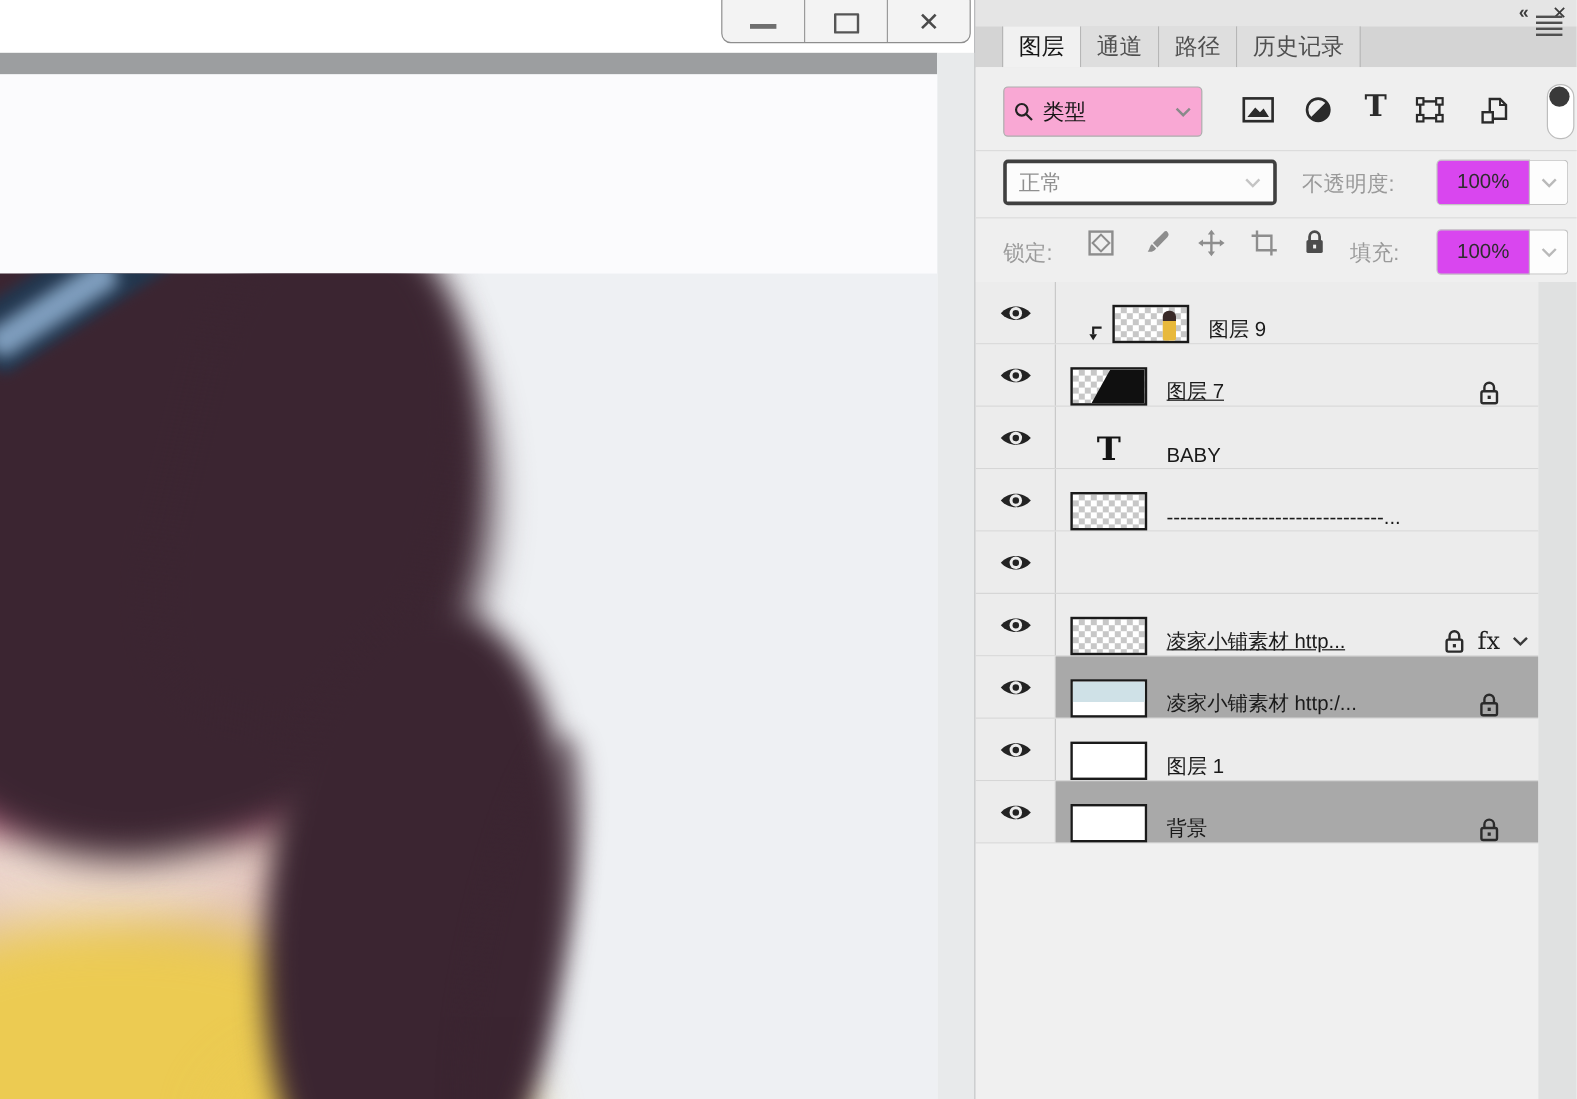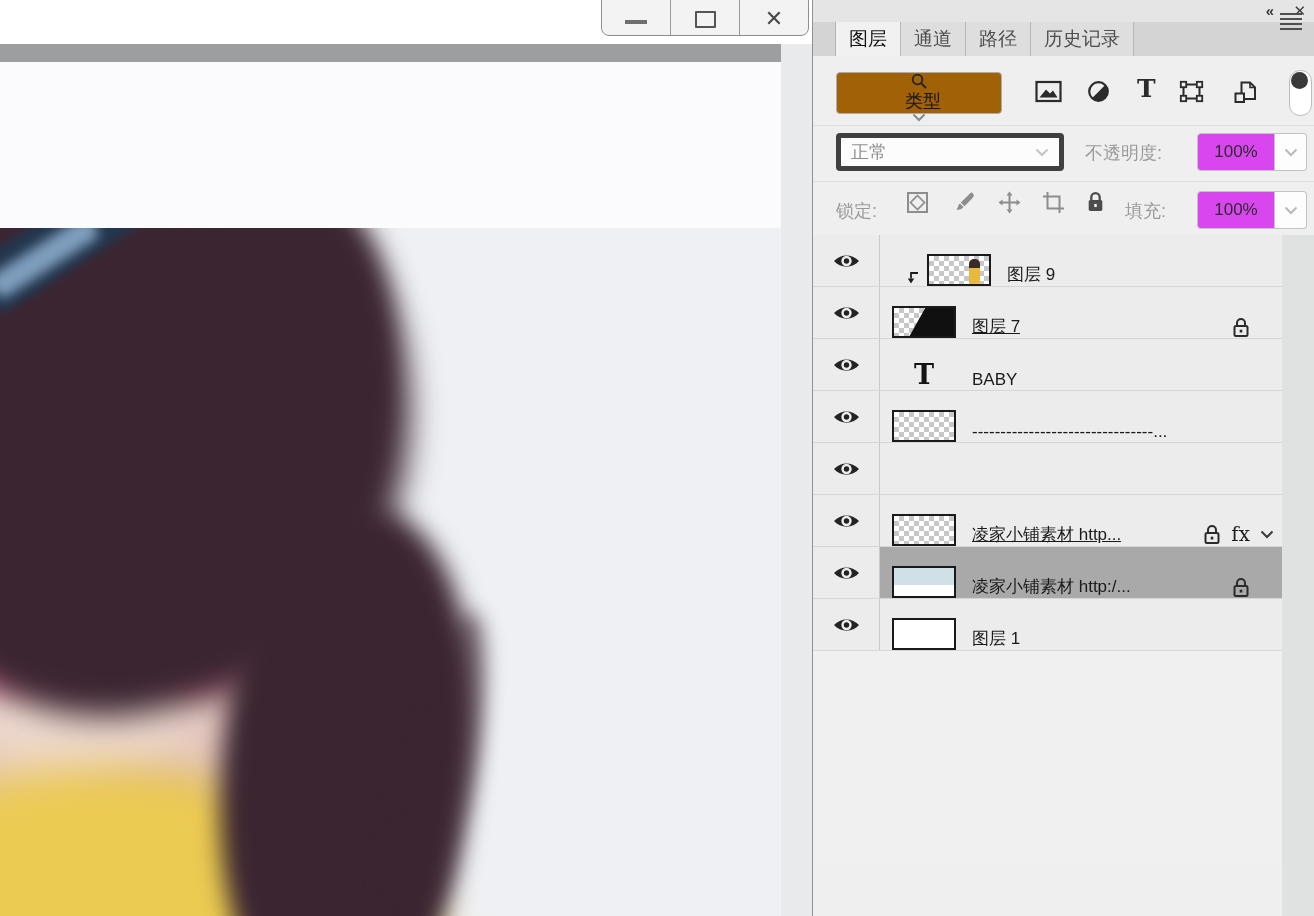--- a/index.html
+++ b/index.html
@@ -48,30 +48,30 @@
   .tabbar{position:absolute;left:0;top:22px;width:100%;height:34px;background:#d4d4d4;display:flex;align-items:stretch;padding-left:22px;box-sizing:border-box;}
   .tab{display:flex;align-items:center;justify-content:center;font-size:19px;color:#4f4f4f;background:#dedede;border-right:1px solid #b6b6b6;padding:0 13px;cursor:default;white-space:nowrap;}
   .tab:first-child{border-left:1px solid #b6b6b6;}
   .tab.active{background:#f1f1f1;color:#151515;}
   .burger{position:absolute;right:12px;top:13px;width:22px;cursor:default;}
   .burger i{display:block;height:2px;background:#4f4f4f;margin-bottom:3px;}
 
   .controls{position:absolute;left:0;top:56px;width:100%;height:179px;background:#efefef;}
   .ctl-sep{position:absolute;left:0;width:100%;height:1px;background:#dcdcdc;}
 
-  .kind-select{position:absolute;left:23px;top:16px;width:166px;height:42px;background:#a16207;border:1px solid #adadad;border-radius:4px;display:flex;align-items:center;padding:0 8px;box-sizing:border-box;cursor:default;flex-direction:column;}
+  .kind-select{position:absolute;left:23px;top:16px;width:166px;height:42px;background:#f9a8d4;border:1px solid #adadad;border-radius:4px;display:flex;align-items:center;padding:0 8px;box-sizing:border-box;cursor:default;}
   .kind-select .lbl{font-size:18px;color:#161616;margin-left:8px;flex:1;}
   .fi{position:absolute;top:24px;color:#2b2b2b;cursor:default;}
   .fi .t-glyph{font-family:"DejaVu Serif","Liberation Serif",serif;font-weight:bold;font-size:25px;line-height:22px;}
   .filter-toggle{position:absolute;left:476px;top:14px;width:21px;height:44px;background:#fff;border:1px solid #bdbdbd;border-radius:11px;cursor:default;}
   .filter-toggle i{position:absolute;left:1px;top:1px;width:17px;height:17px;border-radius:50%;background:#3a3a3a;}
 
   .row2{position:absolute;left:0;top:69px;width:100%;height:56px;}
   .row3{position:absolute;left:0;top:125px;width:100%;height:54px;}
-  .mode-select{position:absolute;left:23px;top:8px;width:228px;height:38px;background:#fcfcfc;border:5px solid #404040;border-radius:4px;display:flex;align-items:center;padding:0 10px;box-sizing:border-box;color:#8f8f8f;font-size:18px;cursor:default;}
+  .mode-select{position:absolute;left:23px;top:8px;width:228px;height:38px;background:#fcfcfc;border:3px solid #404040;border-radius:4px;display:flex;align-items:center;padding:0 10px;box-sizing:border-box;color:#8f8f8f;font-size:18px;cursor:default;}
   .mode-select .chev{margin-left:auto;color:#c0c0c0;}
   .gray-label{position:absolute;font-size:18px;color:#9a9a9a;}
   .val-group{position:absolute;left:384px;display:flex;height:38px;cursor:default;}
   .val-box{width:76px;background:#d946ef;border:1px solid #c3c3c3;border-radius:4px 0 0 4px;display:flex;align-items:center;justify-content:center;font-size:17px;color:#2d2d2d;}
   .val-chev{width:31px;border:1px solid #c3c3c3;border-left:none;border-radius:0 4px 4px 0;background:#fdfdfd;display:flex;align-items:center;justify-content:center;color:#b9b9b9;}
   .lk{position:absolute;top:10px;color:#8d8d8d;cursor:default;}
   .lk.dark{color:#4c4c4c;}
 
   .layers{position:absolute;left:0;top:235px;width:469px;}
   .layer-row{display:flex;height:51px;border-bottom:1px solid #d6d6d6;background:#ececec;}
@@ -408,16 +408,38 @@
             <path d="M2 9 C8.5 1.5 20.5 1.5 27 9 C20.5 16.5 8.5 16.5 2 9 Z" fill="#232323"></path>
             <circle cx="14.5" cy="9" r="5.2" fill="#ececec"></circle>
             <circle cx="14.5" cy="9" r="2.7" fill="#232323"></circle>
           </svg>
         </div>
         <div class="row-content">
           <div class="thumb"></div>
           <span class="layer-name">图层 1</span>
         </div>
       </div>
+      <div class="layer-row">
+        <div class="eye-cell">
+          <svg width="29" height="18" viewBox="0 0 29 18">
+            <path d="M2 9 C8.5 1.5 20.5 1.5 27 9 C20.5 16.5 8.5 16.5 2 9 Z" fill="#232323"></path>
+            <circle cx="14.5" cy="9" r="5.2" fill="#ececec"></circle>
+            <circle cx="14.5" cy="9" r="2.7" fill="#232323"></circle>
+          </svg>
+        </div>
+        <div class="row-content selected">
+          <div class="thumb"></div>
+          <span class="layer-name">背景</span>
+          <span class="row-right">
+            <span class="row-lock">
+              <svg width="18" height="21" viewBox="0 0 18 21">
+                <path d="M5 9 V6 a4 4 0 0 1 8 0 V9" fill="none" stroke="#2b2b2b" stroke-width="2"></path>
+                <rect x="2.5" y="9" width="13" height="10" rx="1.5" fill="none" stroke="#2b2b2b" stroke-width="2"></rect>
+                <rect x="7.7" y="12.7" width="2.6" height="2.8" fill="#2b2b2b"></rect>
+              </svg>
+            </span>
+          </span>
+        </div>
+      </div>
       <div class="layers-bottom"></div>
     </div>
   <div class="scroll-gutter"></div>
 </div>
 
 </body></html>

